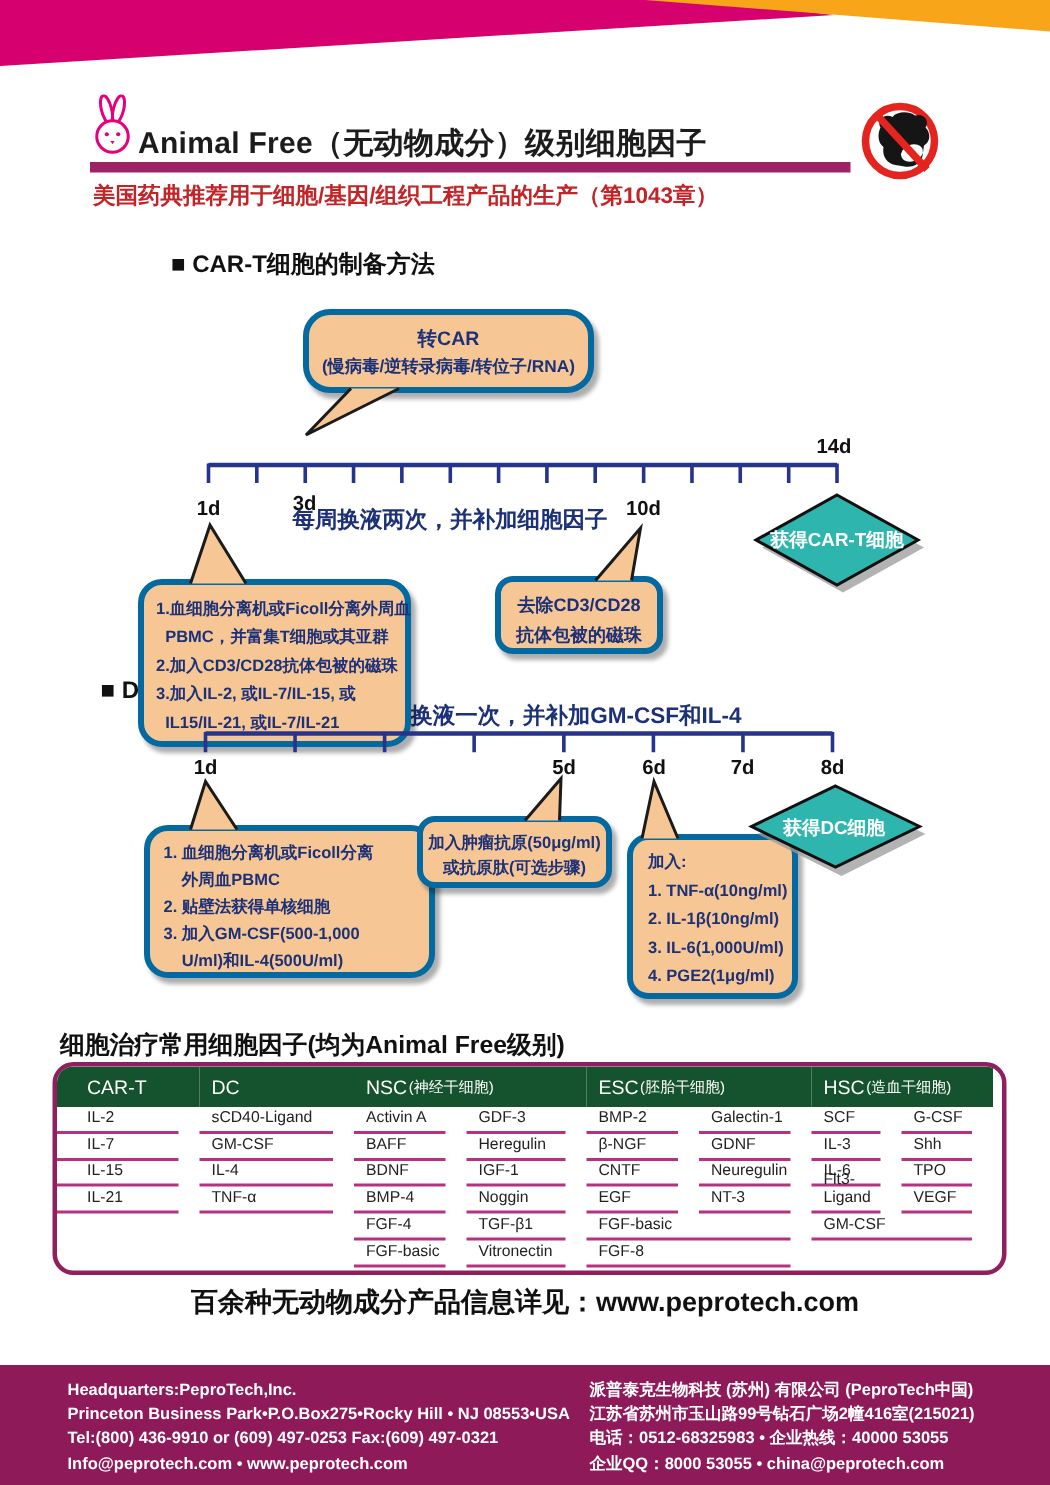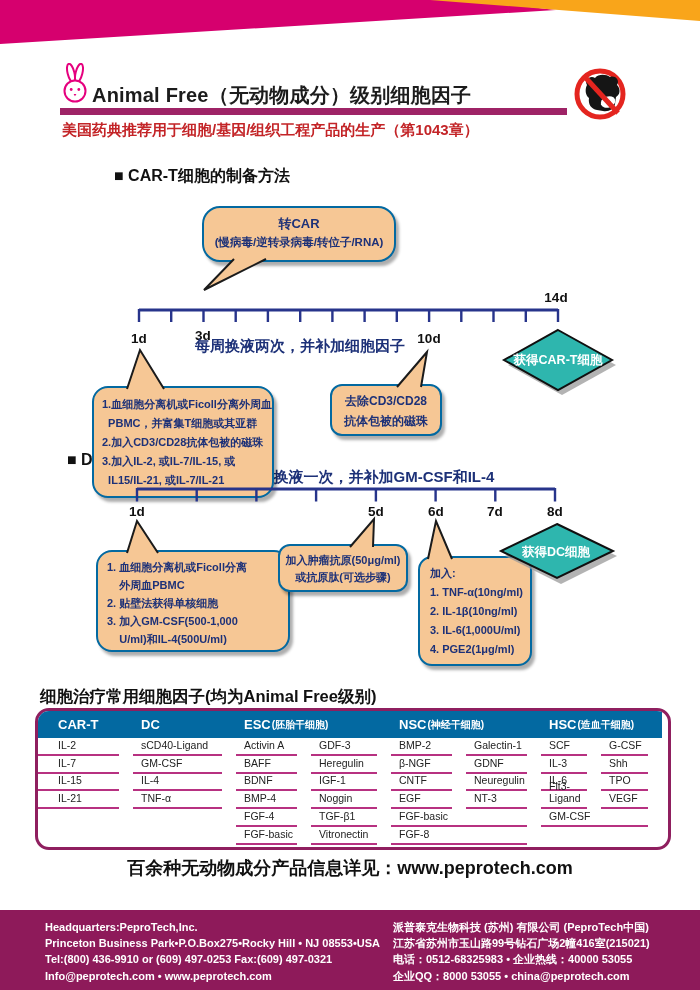--- a/index.html
+++ b/index.html
@@ -6,34 +6,34 @@
   .page{position:relative;width:700px;height:990px;background:#fff;overflow:hidden;
         font-family:"Liberation Sans","DejaVu Sans",sans-serif;padding-left:16px;}
   .abs{position:absolute;}
   
   .page-title{left:92px;top:82px;font-size:20px;font-weight:bold;color:#1c1c1c;letter-spacing:.2px;}
   .title-bar{left:60px;top:108px;width:507px;height:7px;background:#9e2366;}
   .subtitle{left:62px;top:121px;font-size:15px;color:#c32427;font-weight:600;}
   
   .sec-head{font-size:16px;font-weight:bold;color:#111;}
   
-  .bubble{position:absolute;background:#f6c795;border:2px solid #0369a1;
+  .bubble{position:absolute;background:#f6c795;border:4px solid #0369a1;
           box-shadow:3px 4px 3px rgba(0,0,0,.32);color:#1d3178;font-weight:bold;box-sizing:border-box;}
   .bl{white-space:pre;}
   
   .dlab{position:absolute;width:34px;text-align:center;font-size:13.5px;font-weight:bold;color:#111;}
   .navytext{position:absolute;text-align:center;font-size:15px;font-weight:600;color:#1d3178;}
   .diamond-label{position:absolute;width:110px;text-align:center;font-size:12.5px;font-weight:bold;color:#fff;z-index:4;}
   
   .tbl-title{left:40px;top:686px;font-size:16.5px;font-weight:bold;color:#111;}
   .tbl{position:absolute;left:35px;top:708px;width:630px;height:136px;border:3px solid #8f1f5f;
        border-radius:14px;background:#fff;overflow:hidden;display:grid;
        grid-template-columns:95px 103px 75px 80px 75px 75px 60px 61px;
        grid-template-rows:27px repeat(6,17.8px);}
-  .th{background:#0369a1;color:#fff;font-weight:bold;font-size:13px;display:flex;align-items:center;padding-left:8px;}
+  .th{background:#14532d;color:#fff;font-weight:normal;font-size:13px;display:flex;align-items:center;padding-left:8px;}
   .th .sub{font-size:10px;margin-left:1px;}
   .td{font-size:10.5px;color:#222;display:flex;align-items:flex-end;padding:0 0 3px 8px;
       margin-right:14px;border-bottom:2px solid #b73181;}
   .td.empty{border-bottom:none;}
   .c1{padding-left:20px;}
   .sp2{grid-column:span 2;}
   
   .promo{left:0;top:856px;width:700px;text-align:center;font-size:18px;font-weight:bold;color:#111;}
   .footer{left:0;top:910px;width:700px;height:80px;background:#8e1a5a;}
   .fcol{position:absolute;top:919px;color:#fff;font-size:11px;line-height:16.2px;font-weight:bold;}
@@ -156,26 +156,26 @@
 
   <div class="abs tbl-title">细胞治疗常用细胞因子(均为Animal Free级别)</div>
   <div class="tbl">
     <div class="th c1">
         <span>CAR-T</span>
       </div>
     <div class="th">
         <span>DC</span>
       </div>
     <div class="th sp2">
+        <span>NSC</span>
+        <span class="sub">(神经干细胞)</span>
+      </div>
+    <div class="th sp2">
         <span>ESC</span>
         <span class="sub">(胚胎干细胞)</span>
-      </div>
-    <div class="th sp2">
-        <span>NSC</span>
-        <span class="sub">(神经干细胞)</span>
       </div>
     <div class="th sp2">
         <span>HSC</span>
         <span class="sub">(造血干细胞)</span>
       </div>
 
     <div class="td c1">IL-2</div>
     <div class="td">sCD40-Ligand</div>
     <div class="td">Activin A</div>
     <div class="td">GDF-3</div>

